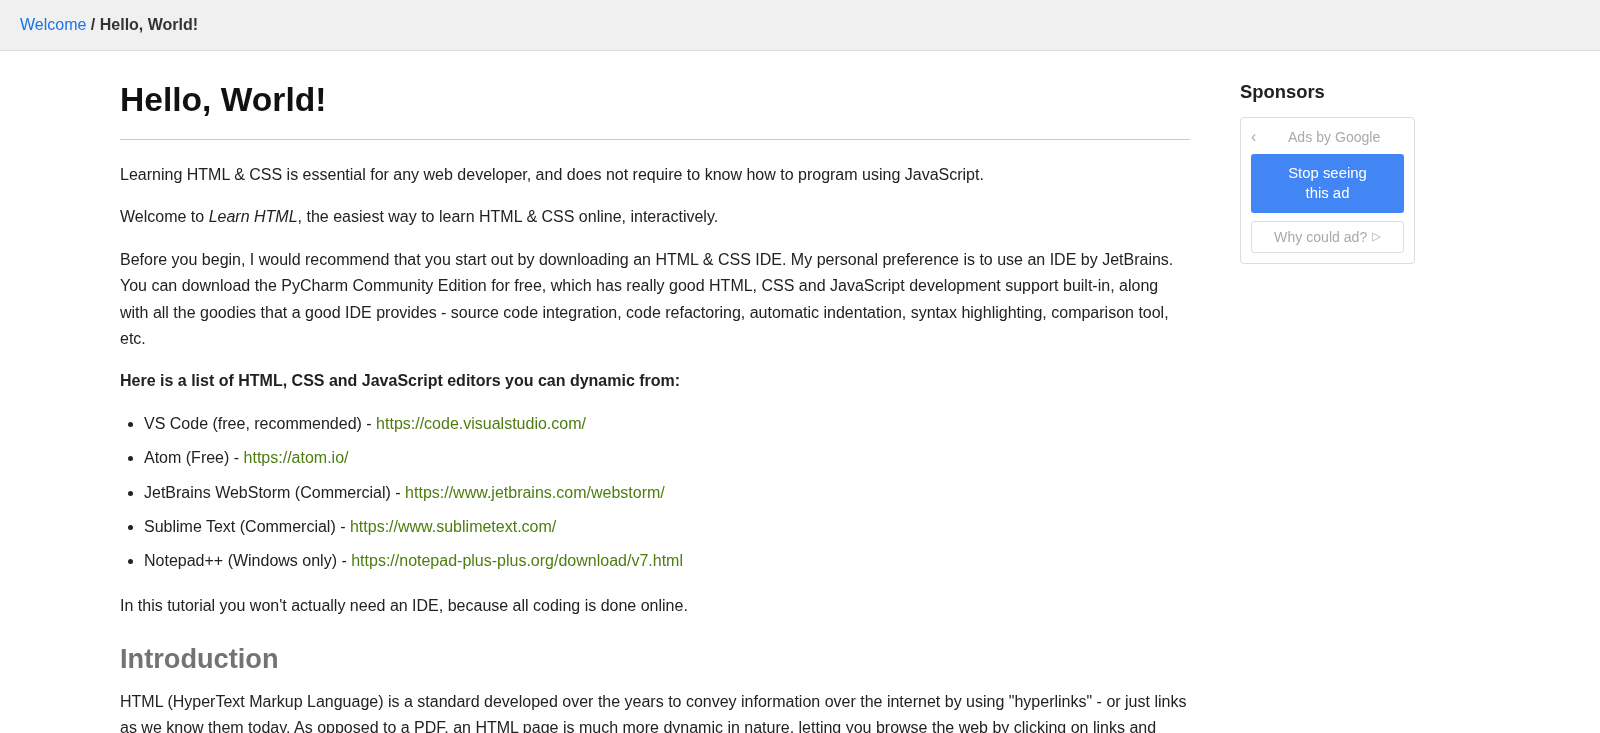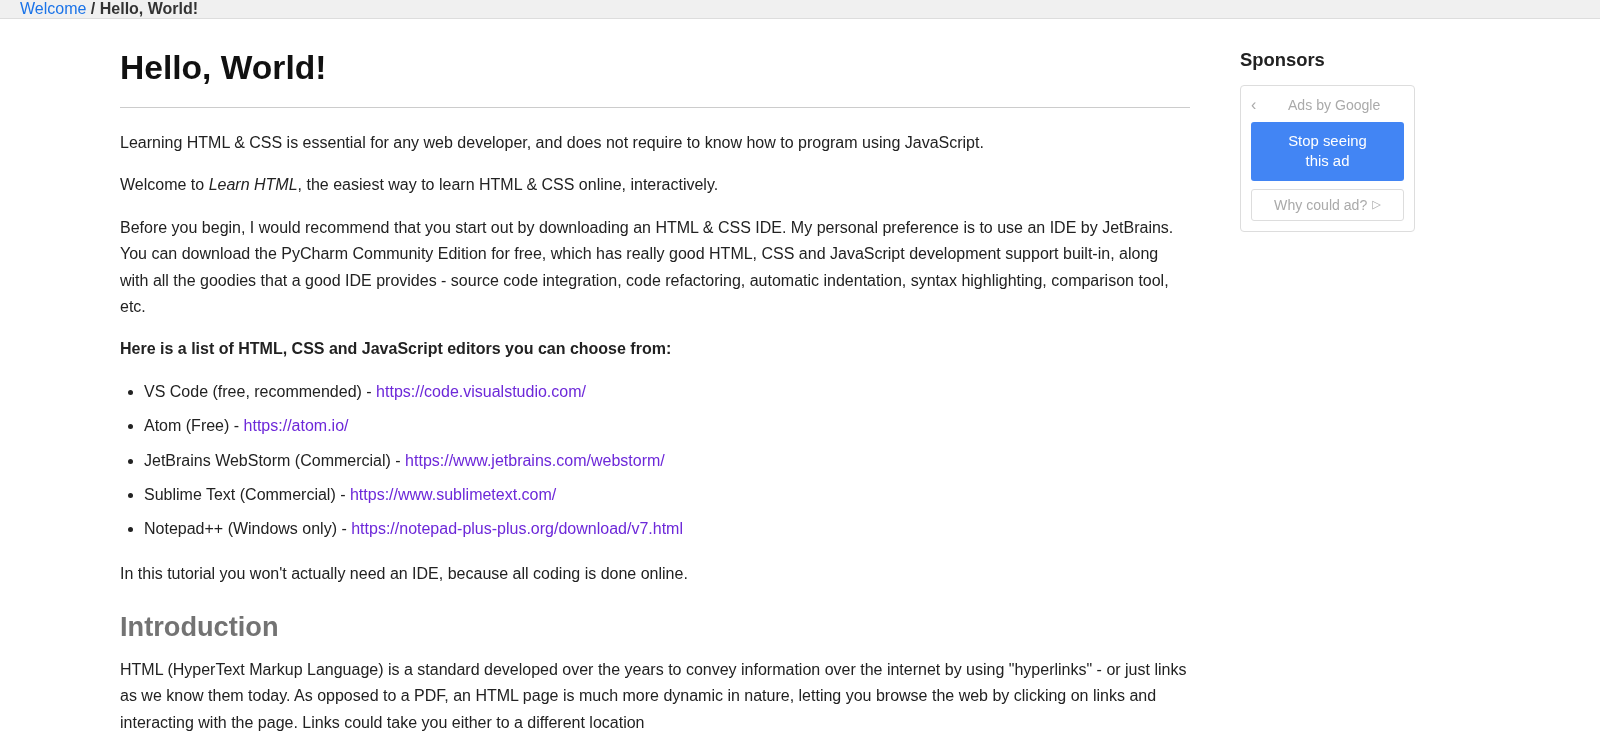--- a/index.html
+++ b/index.html
@@ -4,21 +4,21 @@
   <style>
     * { box-sizing: border-box; margin: 0; padding: 0; }
     body {
       font-family: -apple-system, BlinkMacSystemFont, "Segoe UI", Helvetica, Arial, sans-serif;
       font-size: 16px;
       color: #222;
       background: #fff;
     }
     .breadcrumb-bar {
       background: #f0f0f0;
-      padding: 0 20px;
+      padding: 16px 20px;
       border-bottom: 1px solid #ddd;
     }
     .breadcrumb-bar a {
       color: #1a73e8;
       text-decoration: none;
     }
     .breadcrumb-bar span { color: #333; font-weight: bold; }
     .layout {
       display: flex;
       max-width: 1400px;
@@ -53,21 +53,21 @@
     }
     em { font-style: italic; }
     ul {
       margin: 0 0 18px 24px;
     }
     ul li {
       margin-bottom: 8px;
       line-height: 1.65;
     }
     a.link {
-      color: #6d28d9;
+      color: #4d7c0f;
       text-decoration: none;
     }
     h2 {
       font-size: 1.7em;
       font-weight: bold;
       margin: 24px 0 14px 0;
       color: #737373;
     }
     
     .sponsors-title {
@@ -151,21 +151,21 @@
 
     <p>Learning HTML &amp; CSS is essential for any web developer, and does not require to know how to program using JavaScript.</p>
 
     <p>
       <span>Welcome to </span><em>Learn HTML</em><span>, the easiest way to learn HTML &amp; CSS online, interactively.</span>
     </p>
 
     <p>Before you begin, I would recommend that you start out by downloading an HTML &amp; CSS IDE. My personal preference is to use an IDE by JetBrains. You can download the PyCharm Community Edition for free, which has really good HTML, CSS and JavaScript development support built-in, along with all the goodies that a good IDE provides - source code integration, code refactoring, automatic indentation, syntax highlighting, comparison tool, etc.</p>
 
     <p>
-      <strong>Here is a list of HTML, CSS and JavaScript editors you can choose from:</strong>
+      <strong>Here is a list of HTML, CSS and JavaScript editors you can dynamic from:</strong>
     </p>
 
     <ul>
       <li>
         <span>VS Code (free, recommended) - </span><a class="link" href="#">https://code.visualstudio.com/</a>
       </li>
       <li>
         <span>Atom (Free) - </span><a class="link" href="#">https://atom.io/</a>
       </li>
       <li>

